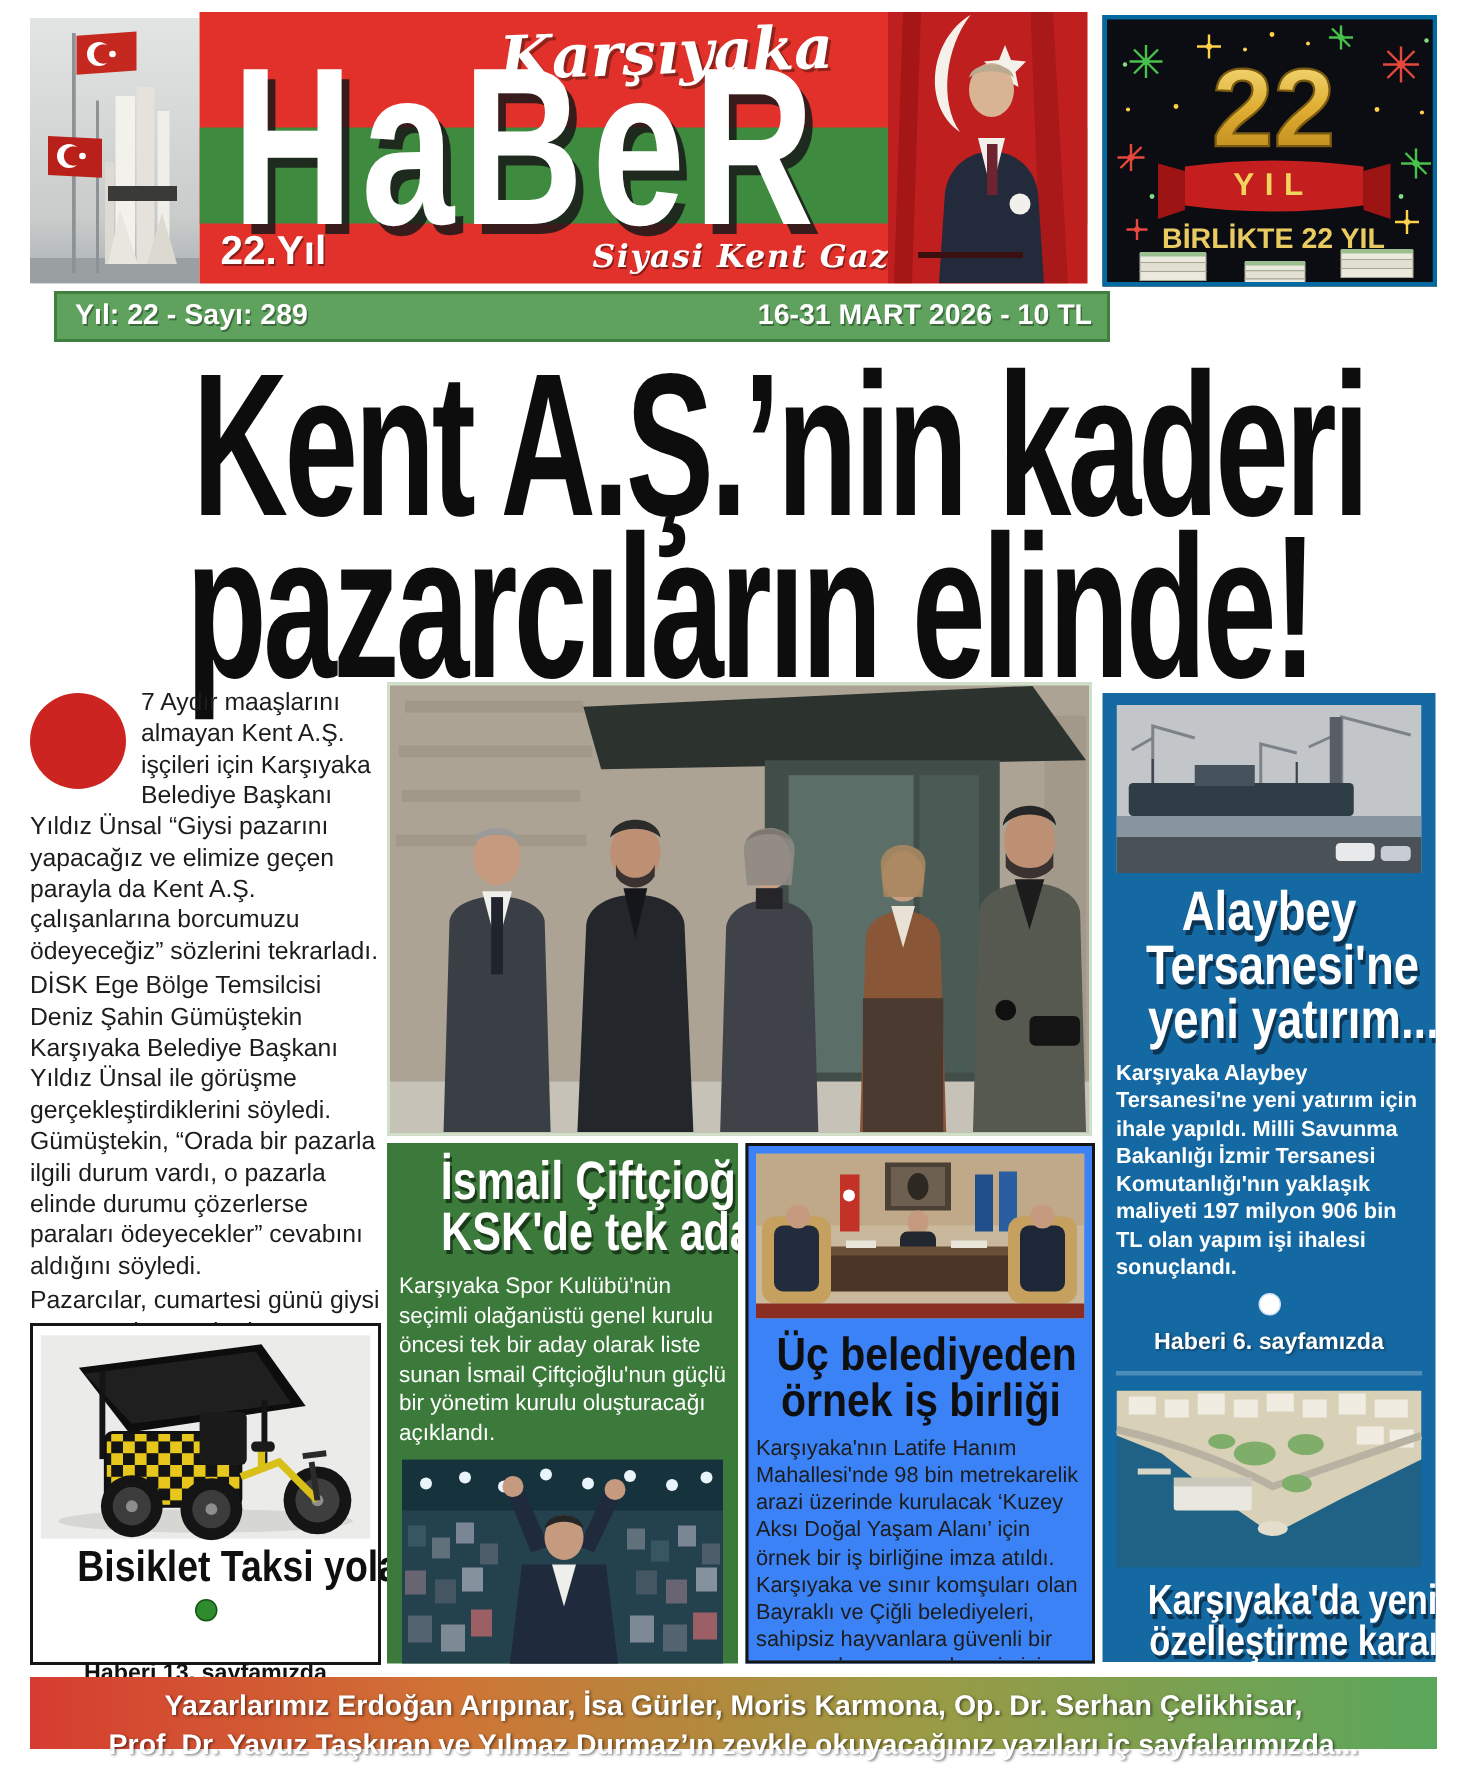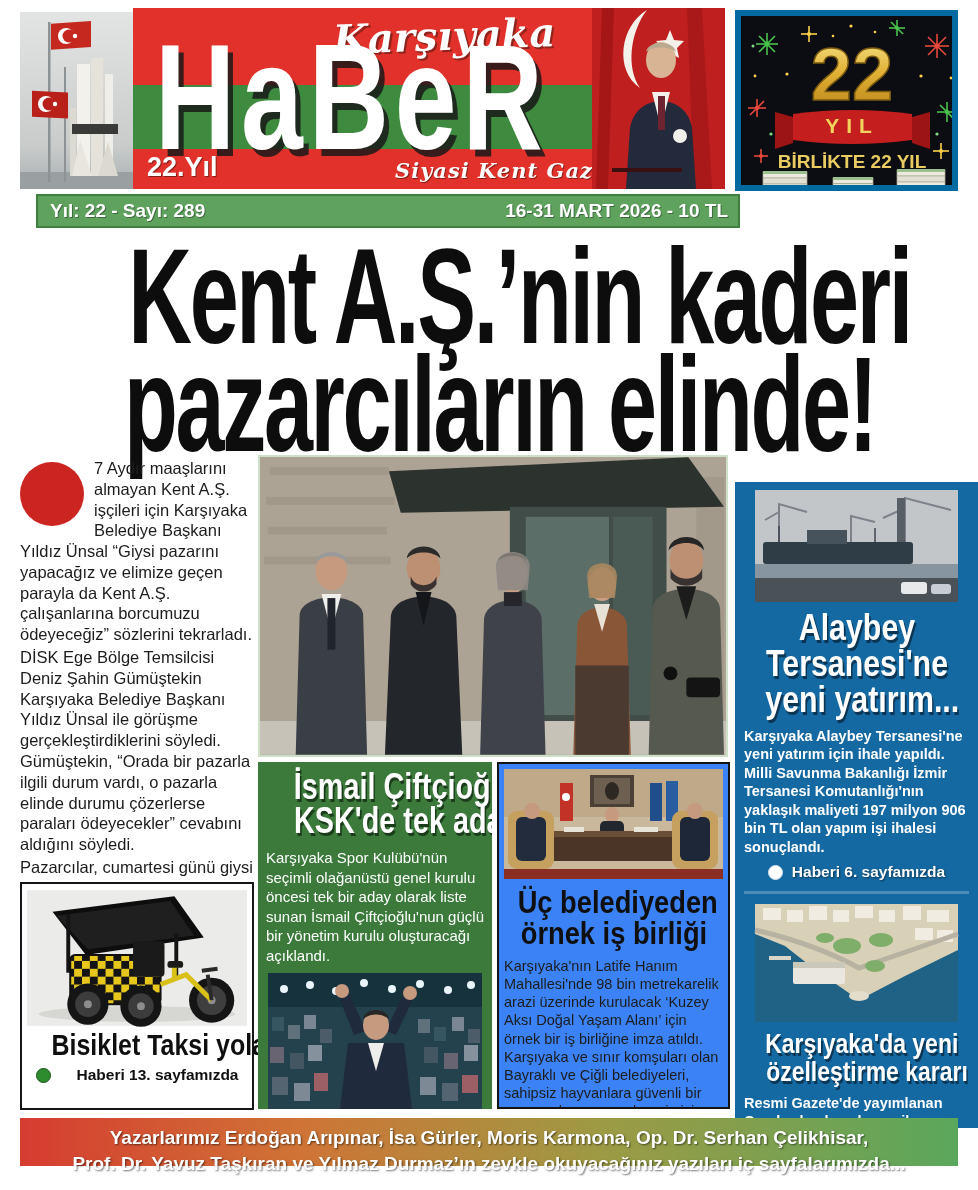--- a/index.html
+++ b/index.html
@@ -33,21 +33,21 @@
   }
   .subtitle {
     position:absolute; left:262px; bottom:6px; color:#ffffff;
     font-family:"DejaVu Serif", serif; font-style:italic; font-weight:bold;
     font-size:21px; letter-spacing:1px; text-shadow:1px 1px 0 rgba(0,0,0,0.4);
     white-space:nowrap;
   }
   .ataturk { position:absolute; right:0; top:0; width:133px; height:181px; }
   .anniv {
     position:absolute; left:735px; top:10px; width:223px; height:181px;
-    background:#0c0d12; overflow:hidden; border:6px solid #0369a1;
+    background:#0c0d12; overflow:hidden; border:3px solid #0369a1;
   }
   
   .date-bar {
     position:absolute; left:36px; top:194px; width:704px; height:34px;
     background:#5ea25e; border:2px solid #3f7f3f;
     color:#ffffff; font-weight:bold; font-size:19px;
     display:flex; align-items:center; text-shadow:1px 1px 0 rgba(0,0,0,0.35);
   }
   .date-bar .left-txt { margin-left:12px; }
   .date-bar .right-txt { position:absolute; right:10px; }
@@ -61,21 +61,21 @@
   }
   .hl-1 { top:4px; } .hl-2 { top:112px; }
   
   .lead-col { position:absolute; left:20px; top:458px; width:234px; color:#1c1c1c; }
   .lead-col p { font-size:16.5px; line-height:1.26; margin-bottom:2px; }
   .dropcap-circle {
     float:left; width:64px; height:64px; border-radius:50%;
     background:#cc2421; margin:4px 10px 6px 0;
   }
   .page-ref { display:flex; align-items:center; justify-content:center; gap:9px; margin-top:10px;
-    font-weight:bold; font-size:15.5px; color:#111; }
+    font-weight:bold; font-size:15.5px; color:#111;flex-direction:column; }
   .ref-dot { width:15px; height:15px; border-radius:50%; flex:0 0 auto; }
   .dot-green { background:#2e8b2e; border:1px solid #155515; }
   .dot-white { background:#ffffff; border:1px solid #cfe3f2; }
   
   .bike-box { position:absolute; left:20px; top:882px; width:234px; height:228px;
     border:2px solid #161616; background:#ffffff; padding:5px; }
   .bike-photo { width:100%; height:138px; display:block; }
   .bike-title { text-align:center; margin-top:2px; }
   .bike-title span { display:inline-block; white-space:nowrap; color:#0f0f0f; font-weight:bold;
     font-size:29px; transform:scaleX(0.86); transform-origin:center; }
@@ -95,22 +95,22 @@
   .ksk-photo-wrap svg { display:block; width:100%; height:100%; }
   
   .muni-box { position:absolute; left:497px; top:762px; width:233px; height:347px;
     border:2px solid #141414; background:#3b82f6; padding:5px; overflow:hidden; }
   .muni-photo { width:100%; height:110px; display:block; }
   .muni-title { text-align:center; line-height:1.0; margin-top:8px; }
   .muni-title span { display:inline-block; white-space:nowrap; color:#0f0f0f; font-weight:bold;
     font-size:31px; transform:scaleX(0.88); transform-origin:center; }
   .muni-body { color:#1c1c1c; font-size:14.5px; line-height:1.25; margin-top:8px; }
   
-  .blue-box { position:absolute; left:735px; top:462px; width:243px; height:646px;
-    background:#1569a2; padding:8px 9px; overflow:hidden;margin-top:20px; }
+  .blue-box { position:absolute; left:735px; top:462px; width:222px; height:646px;
+    background:#1569a2; padding:8px 9px; overflow:hidden; }
   .blue-photo { width:100%; height:112px; display:block; }
   .blue-title { text-align:center; line-height:0.97; margin-top:8px; }
   .blue-title span { display:inline-block; white-space:nowrap; color:#ffffff; font-weight:bold;
     font-size:37px; transform:scaleX(0.82); transform-origin:center;
     text-shadow:2px 3px 0 rgba(10,40,65,0.8); }
   .blue-title.small span { font-size:28px; }
   .blue-body { color:#ffffff; font-weight:bold; font-size:14.5px; line-height:1.28; margin-top:9px; }
   .blue-ref { color:#ffffff; text-shadow:1px 1px 2px rgba(0,0,0,0.5); margin-top:7px; }
   .blue-divider { border-top:3px solid #4d8cb8; margin:10px 0 10px; }
   .blue-photo2 { width:100%; height:118px; display:block; }

